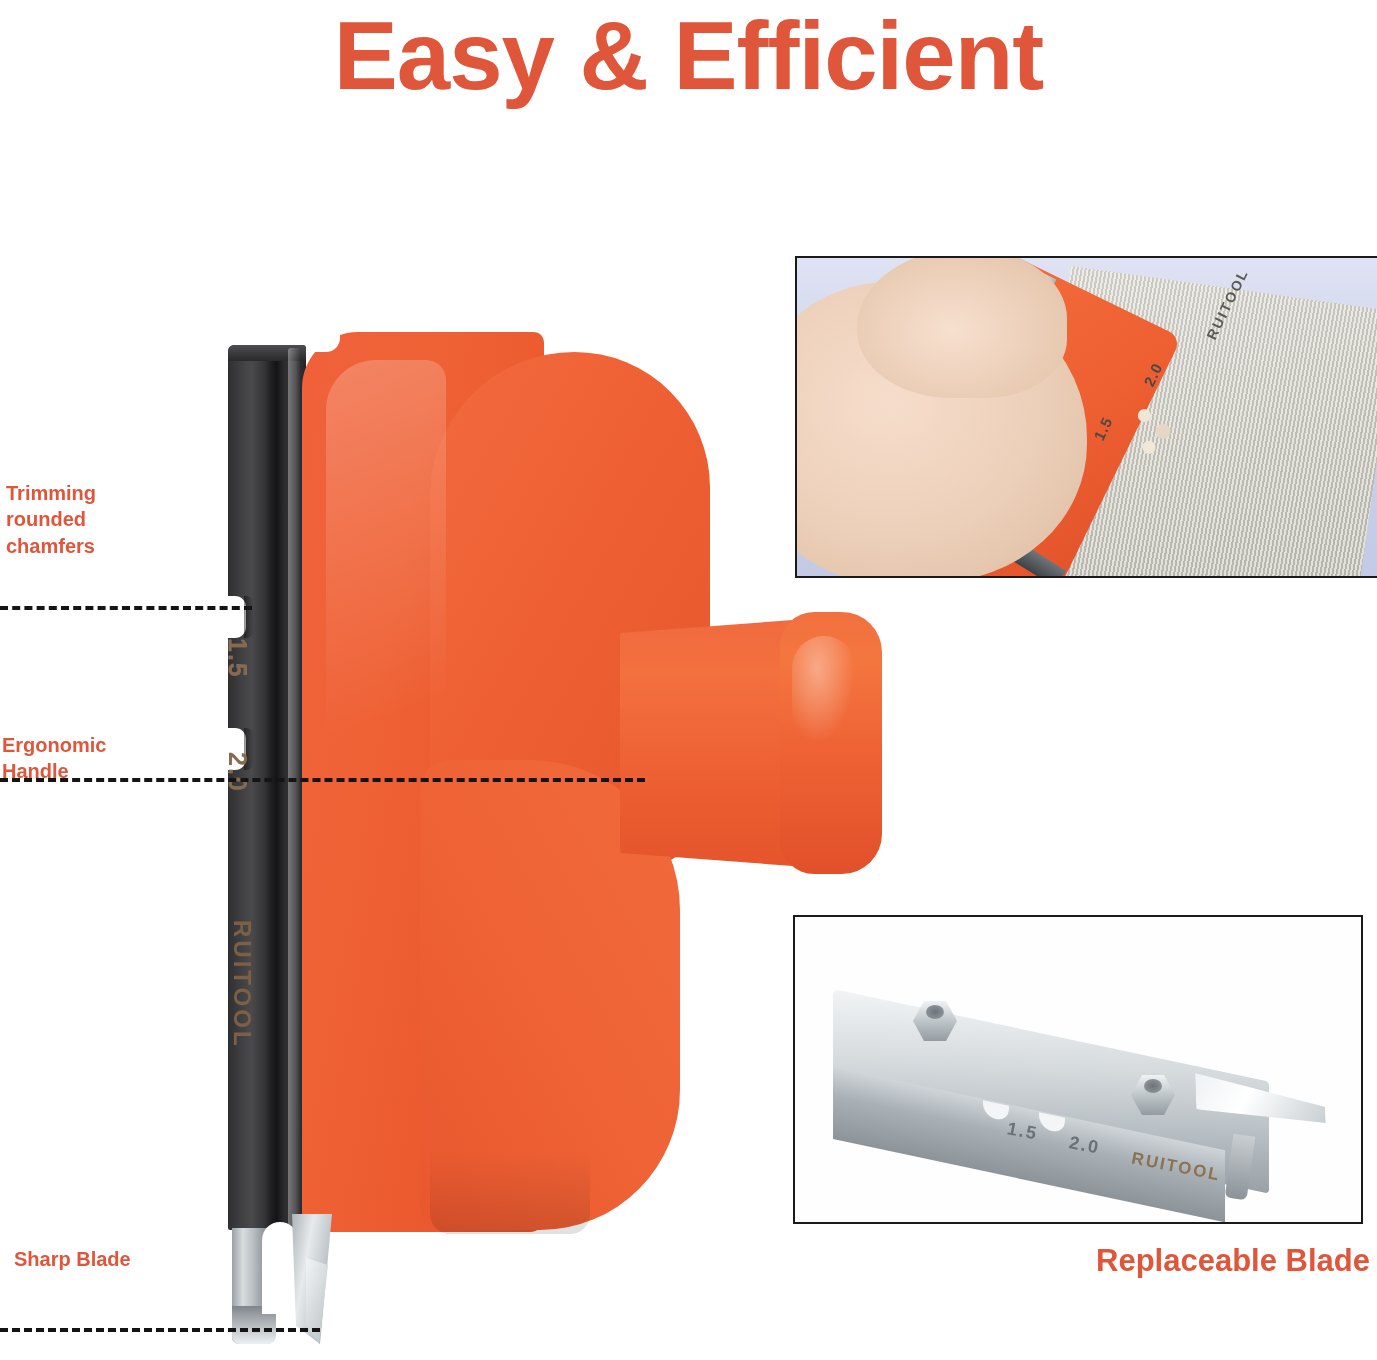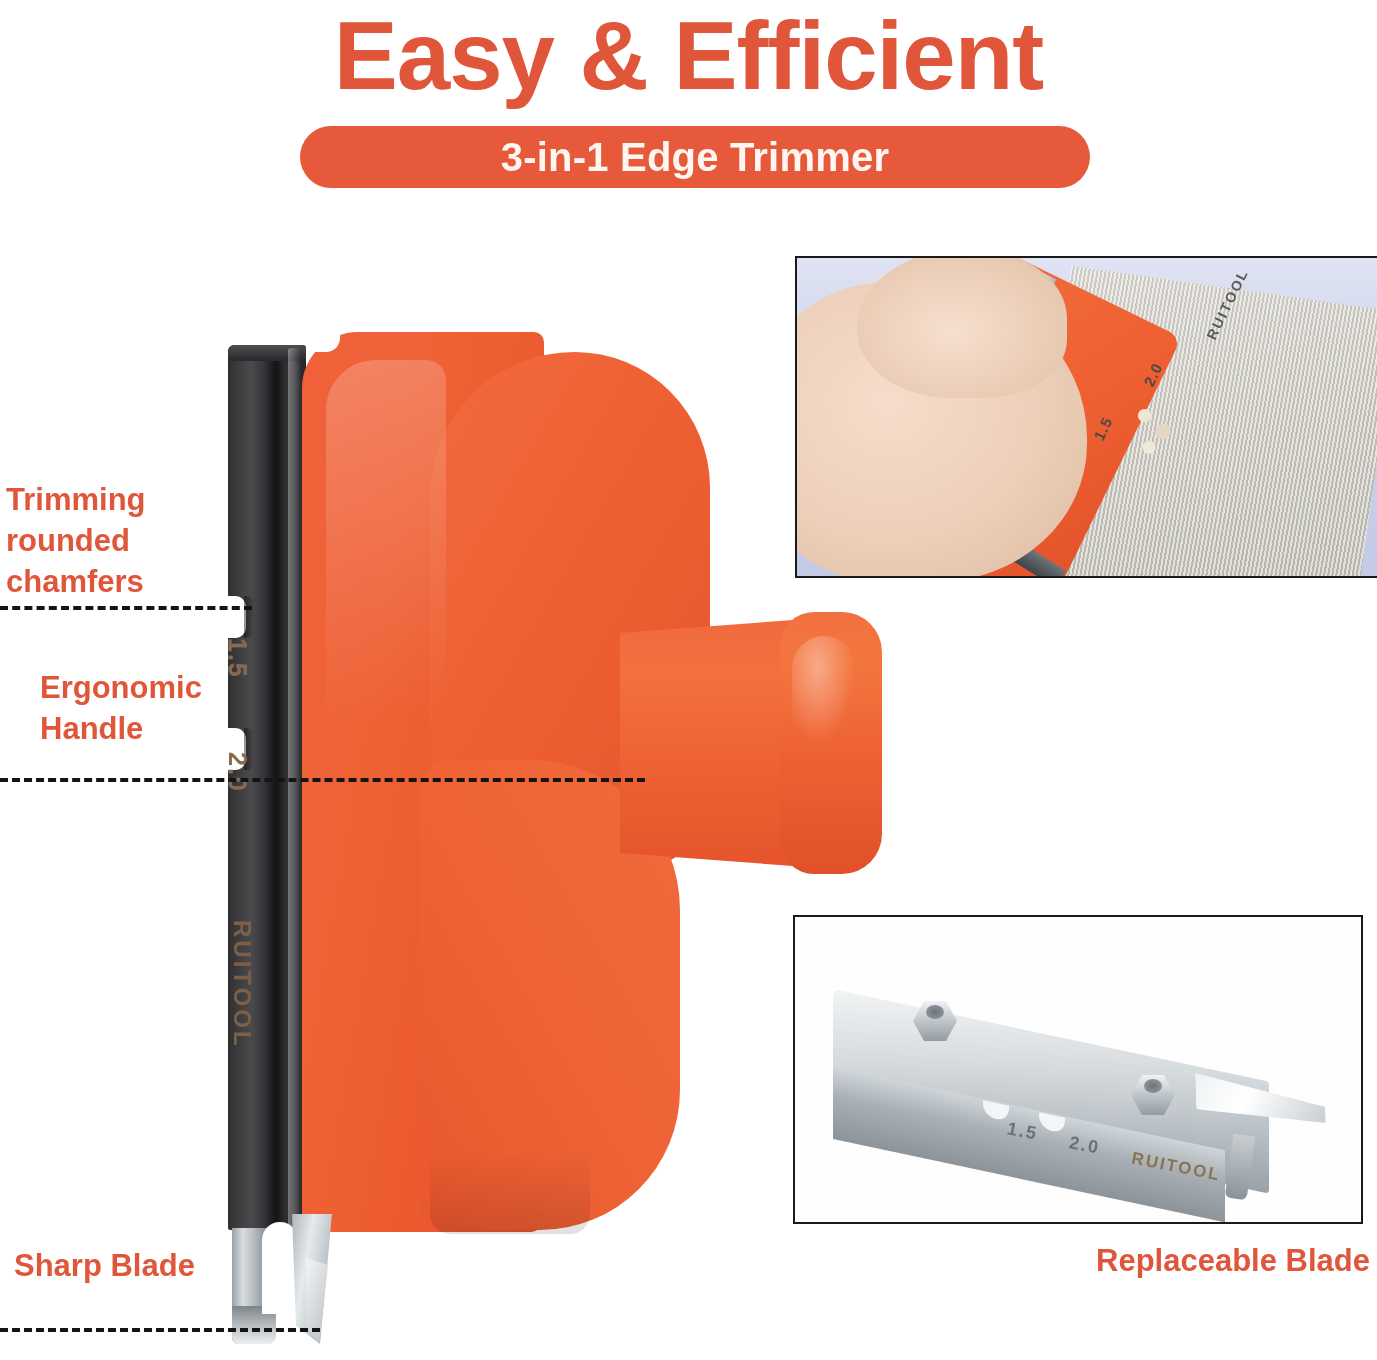--- a/index.html
+++ b/index.html
@@ -49,27 +49,27 @@
     font-size: 40px;
     font-weight: bold;
     letter-spacing: 0.2px;
     white-space: nowrap;
   }
 
   
   .callout {
     position: absolute;
     color: #E0563A;
-    font-size: 31px;
+    font-size: 20px;
     font-weight: bold;
     line-height: 1.32;
     white-space: pre-line;
   }
   #callout-chamfers { left: 6px; top: 480px; }
-  #callout-handle   { left: 2px; top: 668px; margin-left: 38px; }
+  #callout-handle   { left: 2px; top: 732px; }
   #callout-sharp    { left: 14px; top: 1246px; }
 
   
   .leader {
     position: absolute;
     height: 0;
     border-top: 4px dashed #141414;
   }
   #leader-chamfers { left: 0px;  top: 606px;  width: 252px; }
   #leader-handle   { left: 0px;  top: 778px;  width: 645px; }
@@ -468,23 +468,20 @@
     transform: skewY(9deg);
   }
 </style>
 </head>
 <body>
 
 <div id="page">
 
   <div class="headline">Easy &amp; Efficient</div>
 
-  <div class="subpill" id="subpill">
-    <span>3-in-1 Edge Trimmer</span>
-  </div>
 
   <div id="hero">
 
     <div class="blade-body"></div>
     <div class="blade-top"></div>
     <div class="blade-gloss"></div>
 
     <div class="notch" id="notch-a"></div>
     <div class="notch-shadow" id="notch-shadow-a"></div>
     <div class="notch" id="notch-b"></div>

